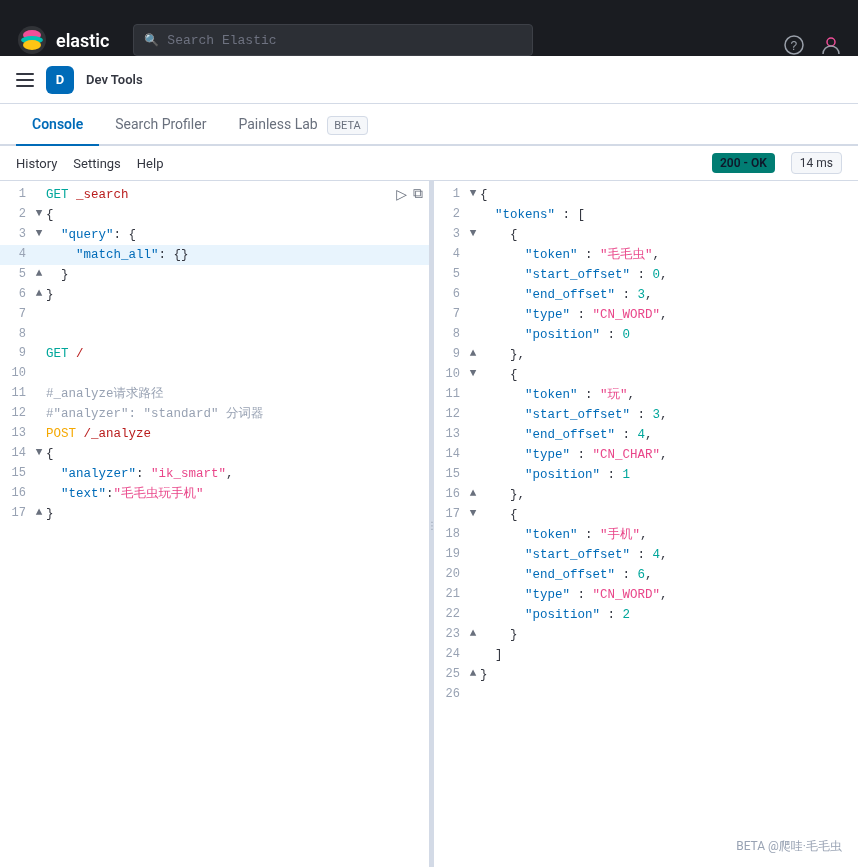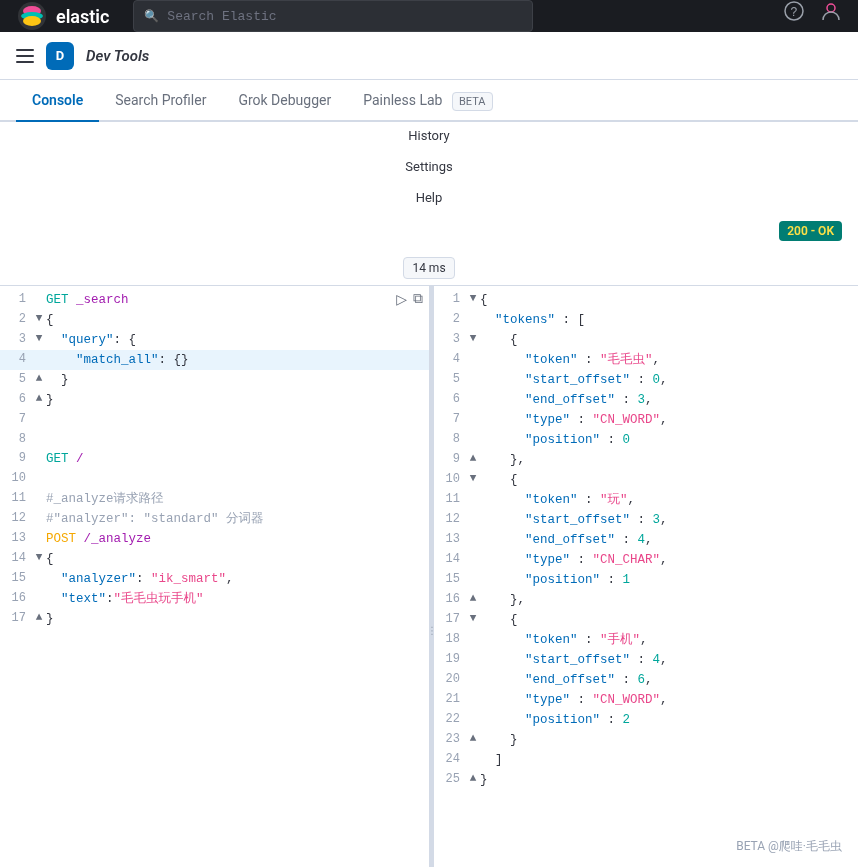--- a/index.html
+++ b/index.html
@@ -2,23 +2,23 @@
 <html><head>
   <meta charset="utf-8">
   <style>
     * { box-sizing: border-box; margin: 0; padding: 0; }
     body { font-family: -apple-system, BlinkMacSystemFont, 'Segoe UI', Roboto, sans-serif; background: #fff; color: #343741; font-size: 14px; }
 
     
     .top-nav {
       background: #1a1c21;
       display: flex;
-      align-items: flex-start;
+      align-items: flex-end;
       padding: 0 16px;
-      height: 32px;
+      height: 56px;
     }
     .elastic-logo {
       display: flex;
       align-items: center;
       gap: 8px;
       margin-right: 24px;
     }
     .elastic-logo-icon {
       width: 32px;
       height: 32px;
@@ -86,24 +86,23 @@
       border-radius: 6px;
       background: #006bb8;
       color: #fff;
       display: flex;
       align-items: center;
       justify-content: center;
       font-weight: 700;
       font-size: 13px;
     }
     .app-title {
-      font-size: 15px;
+      font-size: 13px;
       font-weight: 600;
       color: #343741;
-      font-style: italic;
     }
 
     
     .tab-bar {
       background: #fff;
       border-bottom: 2px solid #d3dae6;
       display: flex;
       align-items: flex-end;
       padding: 0 16px;
       gap: 0;
@@ -133,31 +132,30 @@
     }
 
     
     .toolbar {
       display: flex;
       align-items: center;
       padding: 6px 16px;
       gap: 16px;
       background: #fff;
       border-bottom: 1px solid #d3dae6;
-      flex-direction: column;
     }
     .toolbar-item {
       font-size: 13px;
       color: #343741;
       cursor: pointer;
     }
     .status-badge {
       margin-left: auto;
       background: #017d73;
-      color: #fde047;
+      color: #0f172a;
       border-radius: 4px;
       padding: 3px 8px;
       font-size: 12px;
       font-weight: 600;
     }
     .time-badge {
       background: #f5f7fa;
       border: 1px solid #d3dae6;
       border-radius: 4px;
       padding: 3px 8px;
@@ -241,21 +239,21 @@
       display: flex;
       align-items: center;
       justify-content: center;
     }
     .gutter-dots {
       color: #98a2b3;
       font-size: 10px;
     }
     .c-comment { color: #98a2b3; }
     .c-method { color: #00a69b; }
-    .c-path { color: #a21caf; }
+    .c-path { color: #b91c1c; }
     .c-key { color: #006bb8; }
     .c-val-str { color: #e9478a; }
     .c-val-num { color: #00a69b; }
     .c-brace { color: #343741; }
     .c-method-post { color: #f5a800; }
 
     .watermark {
       position: fixed;
       bottom: 12px;
       right: 16px;
@@ -309,23 +307,20 @@
 </div>
 
 <div class="tab-bar">
   <div class="tab active">
     <span>Console</span>
   </div>
   <div class="tab">
     <span>Search Profiler</span>
   </div>
   <div class="tab">
-    <span>Grok Debugger</span>
-  </div>
-  <div class="tab">
     <span>Painless Lab</span>
     <span class="beta-badge">BETA</span>
   </div>
 </div>
 
 <div class="toolbar">
   <span class="toolbar-item">History</span>
   <span class="toolbar-item">Settings</span>
   <span class="toolbar-item">Help</span>
   <span class="status-badge">200 - OK</span>
@@ -595,18 +590,23 @@
         <span class="line-fold">&nbsp;</span>
         <span class="line-content">  <span class="c-brace">]</span></span>
       </div>
 
       <div class="code-line">
         <span class="line-num">25</span>
         <span class="line-fold" style="cursor:pointer;color:#69707d;">▲</span>
         <span class="line-content"><span class="c-brace">}</span></span>
       </div>
 
+      <div class="code-line">
+        <span class="line-num">26</span>
+        <span class="line-fold">&nbsp;</span>
+        <span class="line-content">&nbsp;</span>
+      </div>
 
     </div>
   </div>
 </div>
 
 <div class="watermark">BETA @爬哇·毛毛虫</div>
 
 </body></html>

